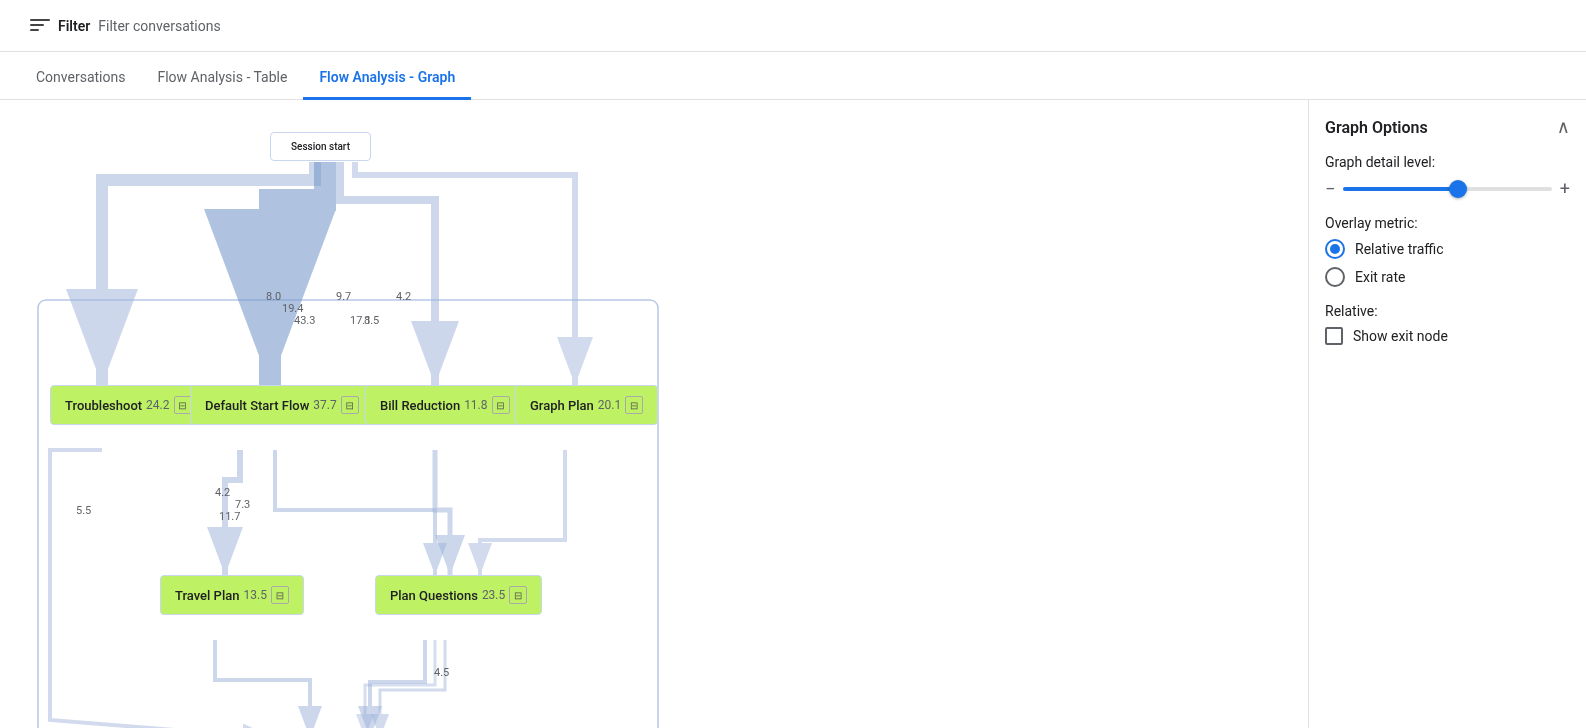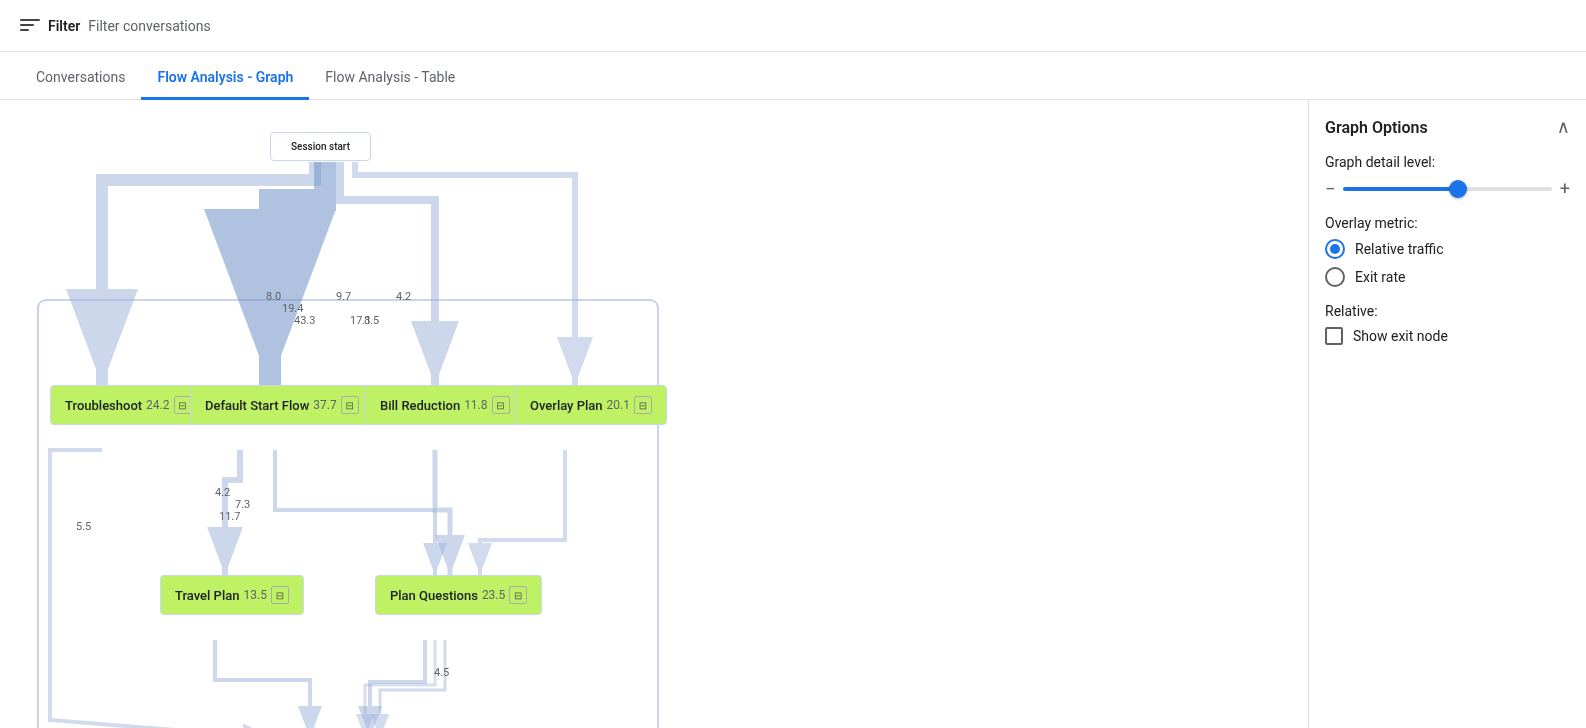--- a/index.html
+++ b/index.html
@@ -1,21 +1,21 @@
 <!DOCTYPE html>
 <html><head>
   <meta charset="utf-8">
   <style>
     * { box-sizing: border-box; margin: 0; padding: 0; }
     body { font-family: 'Google Sans', Roboto, Arial, sans-serif; background: #fff; color: #202124; font-size: 14px; }
 
     
     .filter-bar {
       display: flex; align-items: center; gap: 8px;
-      padding: 10px 20px; border-bottom: 1px solid #e0e0e0;
+      padding: 10px 30px; border-bottom: 1px solid #e0e0e0;
       height: 52px;
     }
     .filter-icon { display: flex; align-items: center; color: #444; }
     .filter-label { font-weight: 600; font-size: 14px; color: #202124; }
     .filter-text { font-size: 14px; color: #5f6368; }
 
     
     .tabs {
       display: flex; align-items: flex-end; padding: 0 20px;
       border-bottom: 1px solid #e0e0e0; height: 48px; text-align: center;
@@ -145,22 +145,22 @@
       <rect y="5" width="14" height="2" rx="1" fill="#444"></rect>
       <rect y="10" width="9" height="2" rx="1" fill="#444"></rect>
     </svg>
   </span>
   <span class="filter-label">Filter</span>
   <span class="filter-text">Filter conversations</span>
 </div>
 
 <div class="tabs">
   <div class="tab">Conversations</div>
+  <div class="tab">Flow Analysis - Table</div>
   <div class="tab active">Flow Analysis - Graph</div>
-  <div class="tab">Flow Analysis - Table</div>
 </div>
 
 <div class="main-content">
 
   <div class="graph-area">
     <div class="graph-svg-container">
 
       <svg style="position:absolute;top:0;left:0;width:660px;height:720px;pointer-events:none;">
         <defs>
           <marker id="arrowhead" markerWidth="8" markerHeight="6" refX="8" refY="3" orient="auto">
@@ -202,21 +202,21 @@
         <span>Session start</span>
       </div>
 
       <span class="edge-label" style="left:246px;top:170px;">8.0</span>
       <span class="edge-label" style="left:262px;top:182px;">19.4</span>
       <span class="edge-label" style="left:274px;top:194px;">43.3</span>
       <span class="edge-label" style="left:316px;top:170px;">9.7</span>
       <span class="edge-label" style="left:330px;top:182px;margin-top:12px;">17.1</span>
       <span class="edge-label" style="left:344px;top:194px;">8.5</span>
       <span class="edge-label" style="left:376px;top:170px;">4.2</span>
-      <span class="edge-label" style="left:56px;top:400px;">5.5</span>
+      <span class="edge-label" style="left:56px;top:384px;">5.5</span>
       <span class="edge-label" style="left:195px;top:366px;">4.2</span>
       <span class="edge-label" style="left:215px;top:378px;">7.3</span>
       <span class="edge-label" style="left:199px;top:390px;">11.7</span>
       <span class="edge-label" style="left:414px;top:546px;">4.5</span>
 
       <div class="node-box" style="left:30px;top:265px;min-width:110px;">
         <span class="node-title">Troubleshoot</span>
         <div class="node-row">
           <span class="node-value">24.2</span>
           <span class="node-icon">⊟</span>
@@ -233,21 +233,21 @@
 
       <div class="node-box" style="left:345px;top:265px;min-width:115px;">
         <span class="node-title">Bill Reduction</span>
         <div class="node-row">
           <span class="node-value">11.8</span>
           <span class="node-icon">⊟</span>
         </div>
       </div>
 
       <div class="node-box" style="left:495px;top:265px;min-width:110px;">
-        <span class="node-title">Overlay Plan</span>
+        <span class="node-title">Graph Plan</span>
         <div class="node-row">
           <span class="node-value">20.1</span>
           <span class="node-icon">⊟</span>
         </div>
       </div>
 
       <div class="node-box" style="left:140px;top:455px;min-width:115px;">
         <span class="node-title">Travel Plan</span>
         <div class="node-row">
           <span class="node-value">13.5</span>

